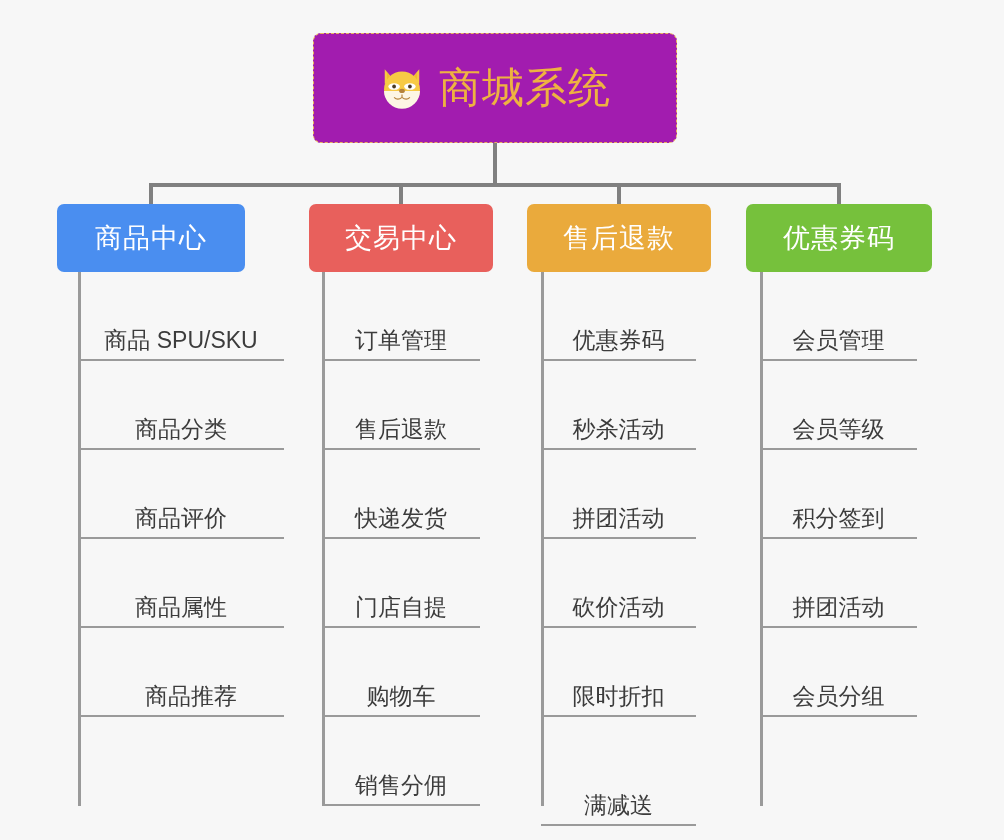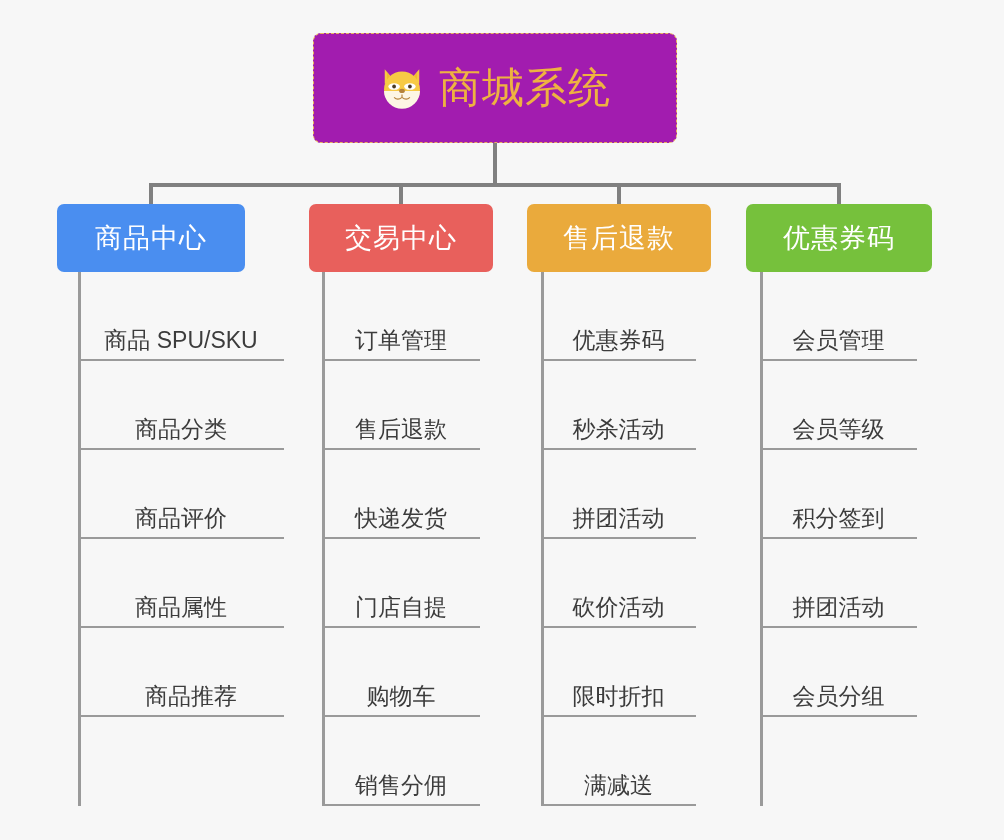--- a/index.html
+++ b/index.html
@@ -225,21 +225,21 @@
             <div class="leaf-underline" style="width: 155px;"></div>
           </div>
           <div class="leaf" style="width: 155px;">
             <span class="leaf-label">砍价活动</span>
             <div class="leaf-underline" style="width: 155px;"></div>
           </div>
           <div class="leaf" style="width: 155px;">
             <span class="leaf-label">限时折扣</span>
             <div class="leaf-underline" style="width: 155px;"></div>
           </div>
-          <div class="leaf" style="width: 155px;">
+          <div class="leaf" style="width: 155px; margin-top: 20px;">
             <span class="leaf-label">满减送</span>
             <div class="leaf-underline" style="width: 155px;"></div>
           </div>
         </div>
       </div>
       <div class="branch" style="left: 0px;">
         <div class="branch-head" style="position: absolute; left: 746px; top: 0px; width: 186px; background: rgb(118, 193, 60);">
           <span>优惠券码</span>
         </div>
         <div class="leaf-list" style="left: 760px; width: 157px; text-align: center;">

